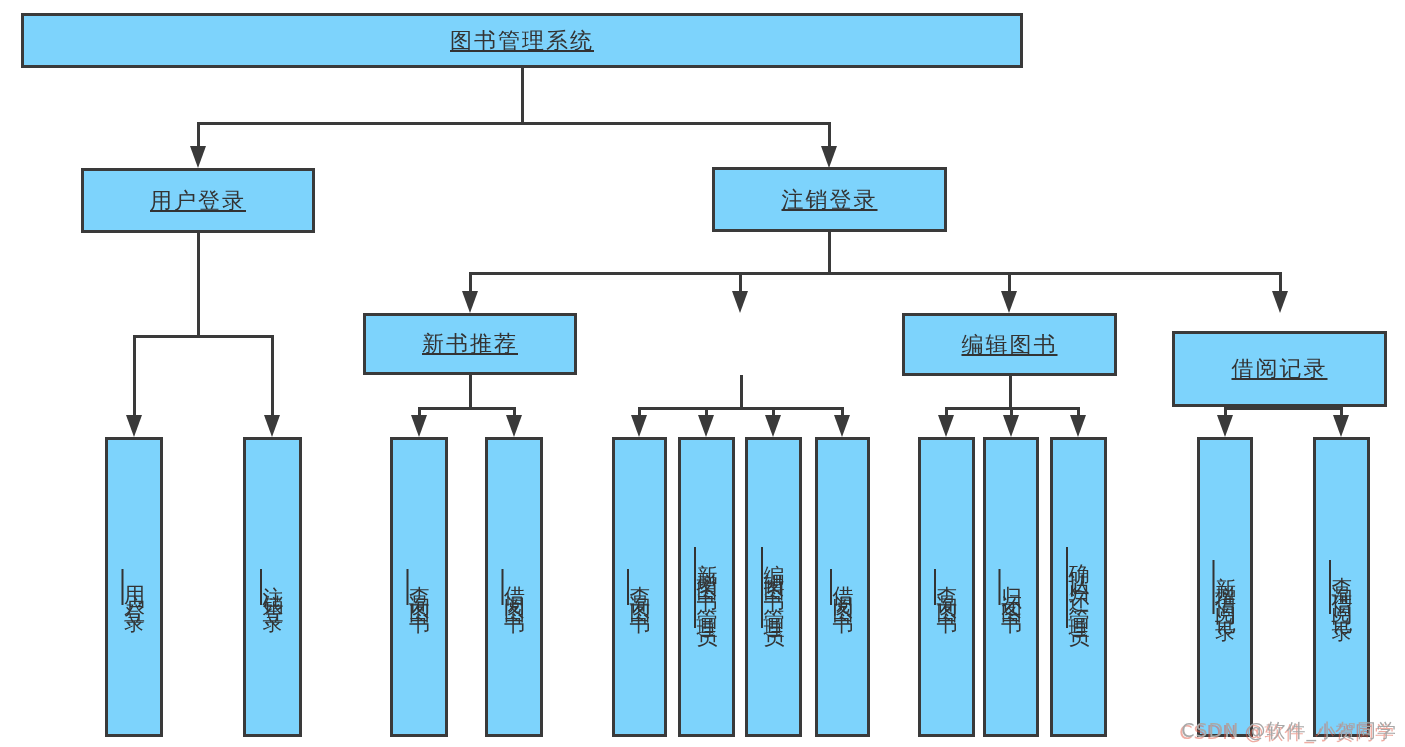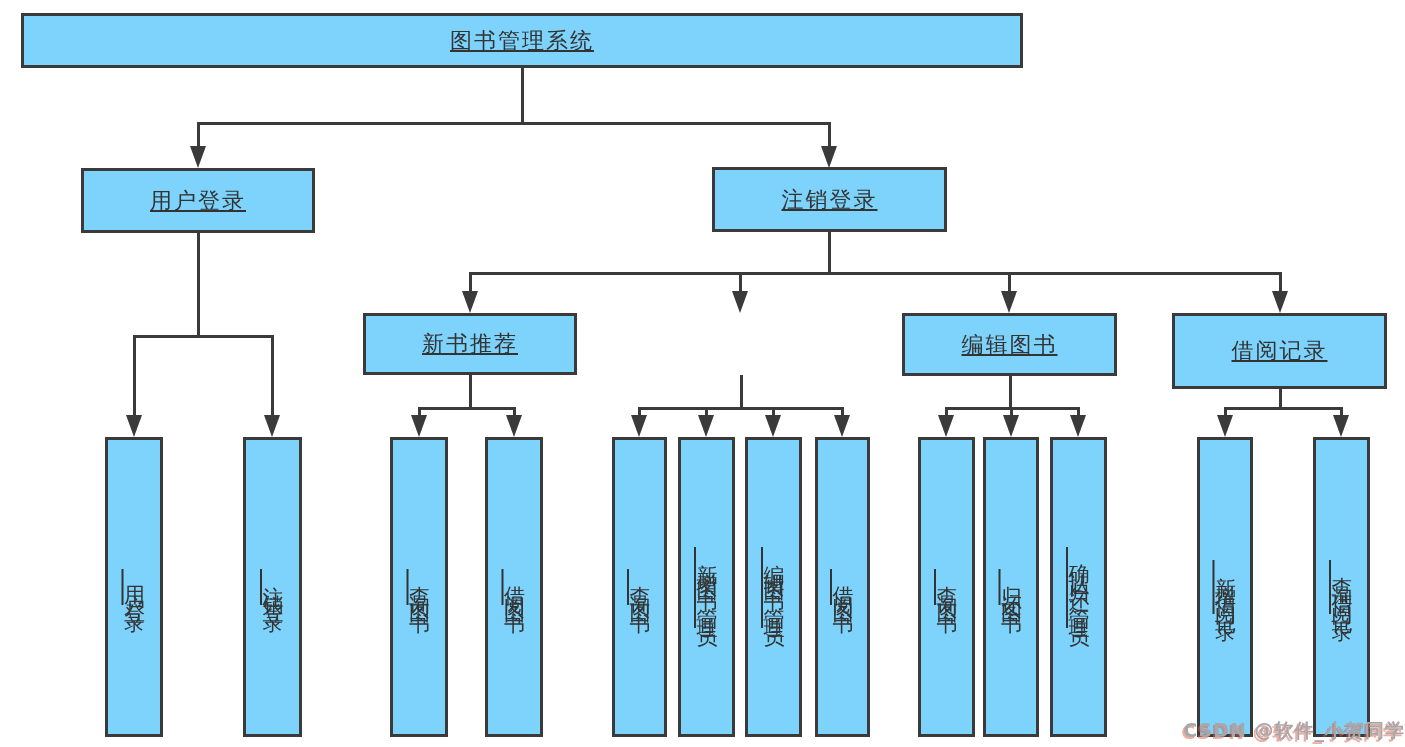--- a/index.html
+++ b/index.html
@@ -39,28 +39,27 @@
   }
   .arrow{
     position:absolute;
     width:0;height:0;
     border-left:8px solid transparent;
     border-right:8px solid transparent;
     border-top:22px solid var(--stroke,#3a3a3a);
   }
   #watermark{
     position:absolute;
-    right:0;
+    right:8px;
     bottom:3px;
     font-size:19px;
     letter-spacing:1px;
     color:var(--wm-color,#a8a8a8);
     text-shadow:-2px 2px 0 var(--wm-accent,rgba(224,90,70,0.5));
     white-space:nowrap;
-    font-weight:bold;
   }
 </style>
 </head>
 <body>
 
 <div id="canvas" style="--stroke: #3a3a3a; --text: #333333; --wm-color: #a8a8a8; --wm-accent: #e05a4680;">
 
 <div class="seg" style="left: 520.5px; top: 67px; width: 3px; height: 58px;"></div>
     <div class="seg" style="left: 196.5px; top: 122px; width: 634px; height: 3px;"></div>
     <div class="seg" style="left: 196.5px; top: 122px; width: 3px; height: 28px;"></div>
@@ -121,21 +120,21 @@
     </div>
     <div class="node horiz" style="left: 712px; top: 167px; width: 235px; height: 65px;">
       <span>注销登录</span>
     </div>
     <div class="node horiz" style="left: 363px; top: 313px; width: 214px; height: 62px;">
       <span>新书推荐</span>
     </div>
     <div class="node horiz" style="left: 902px; top: 313px; width: 215px; height: 63px;">
       <span>编辑图书</span>
     </div>
-    <div class="node horiz" style="left: 1172px; top: 313px; width: 215px; height: 76px;">
+    <div class="node horiz" style="left: 1172px; top: 331px; width: 215px; height: 76px;">
       <span>借阅记录</span>
     </div>
     <div class="node vert" style="left: 105px; top: 437px; width: 58px; height: 300px;">
       <span>用户登录</span>
     </div>
     <div class="node vert" style="left: 243px; top: 437px; width: 59px; height: 300px;">
       <span>注销登录</span>
     </div>
     <div class="node vert" style="left: 390px; top: 437px; width: 58px; height: 300px;">
       <span>查询图书</span>

